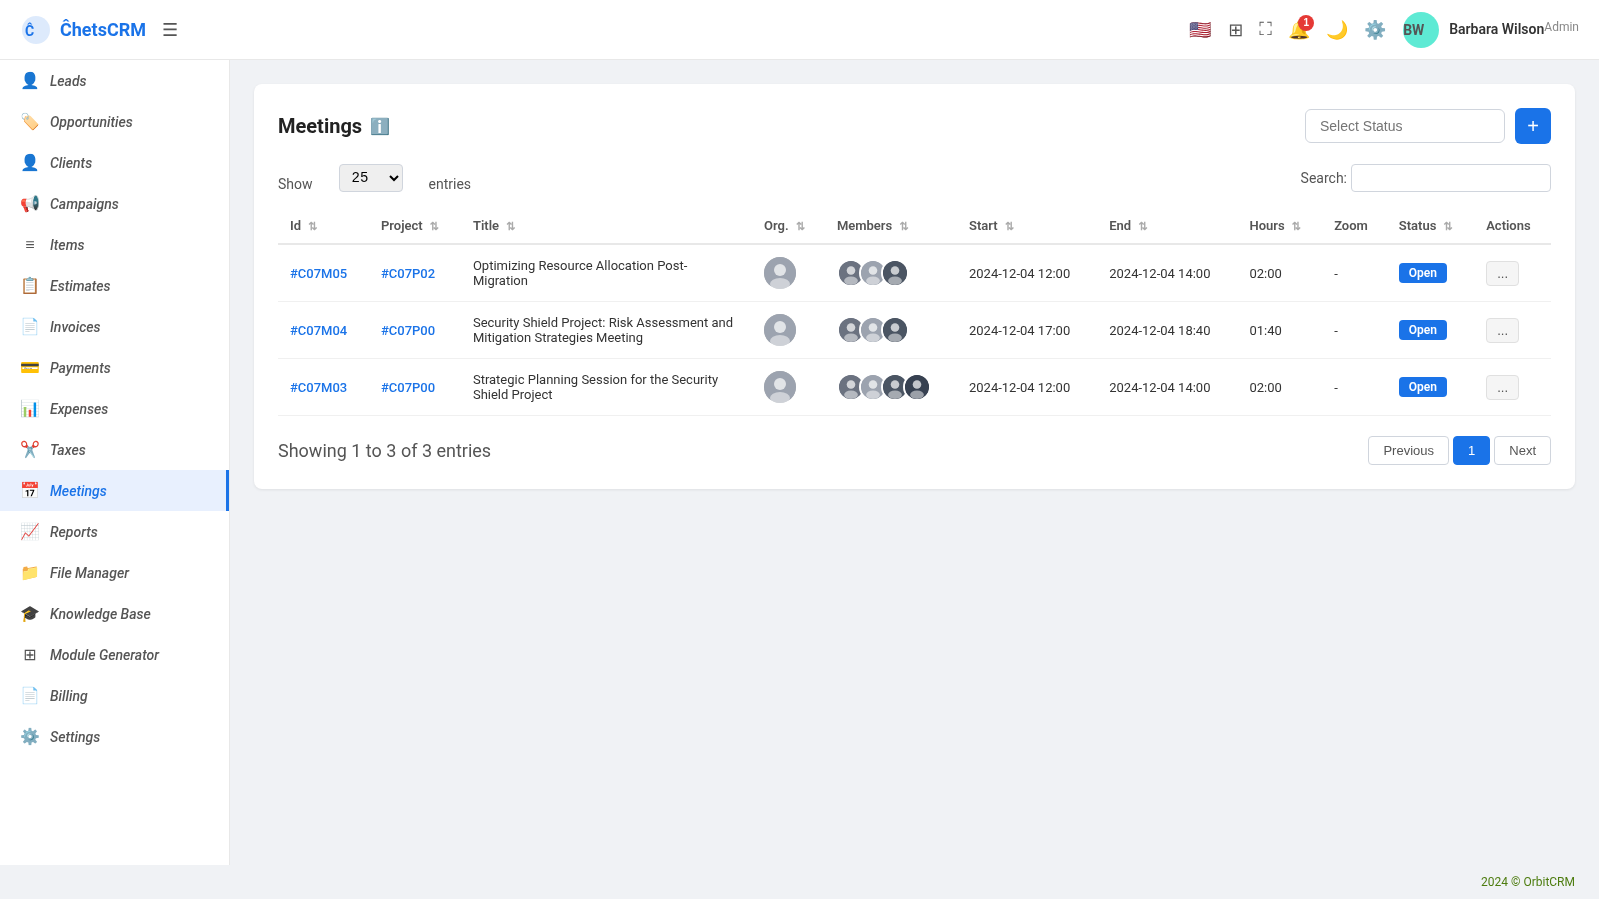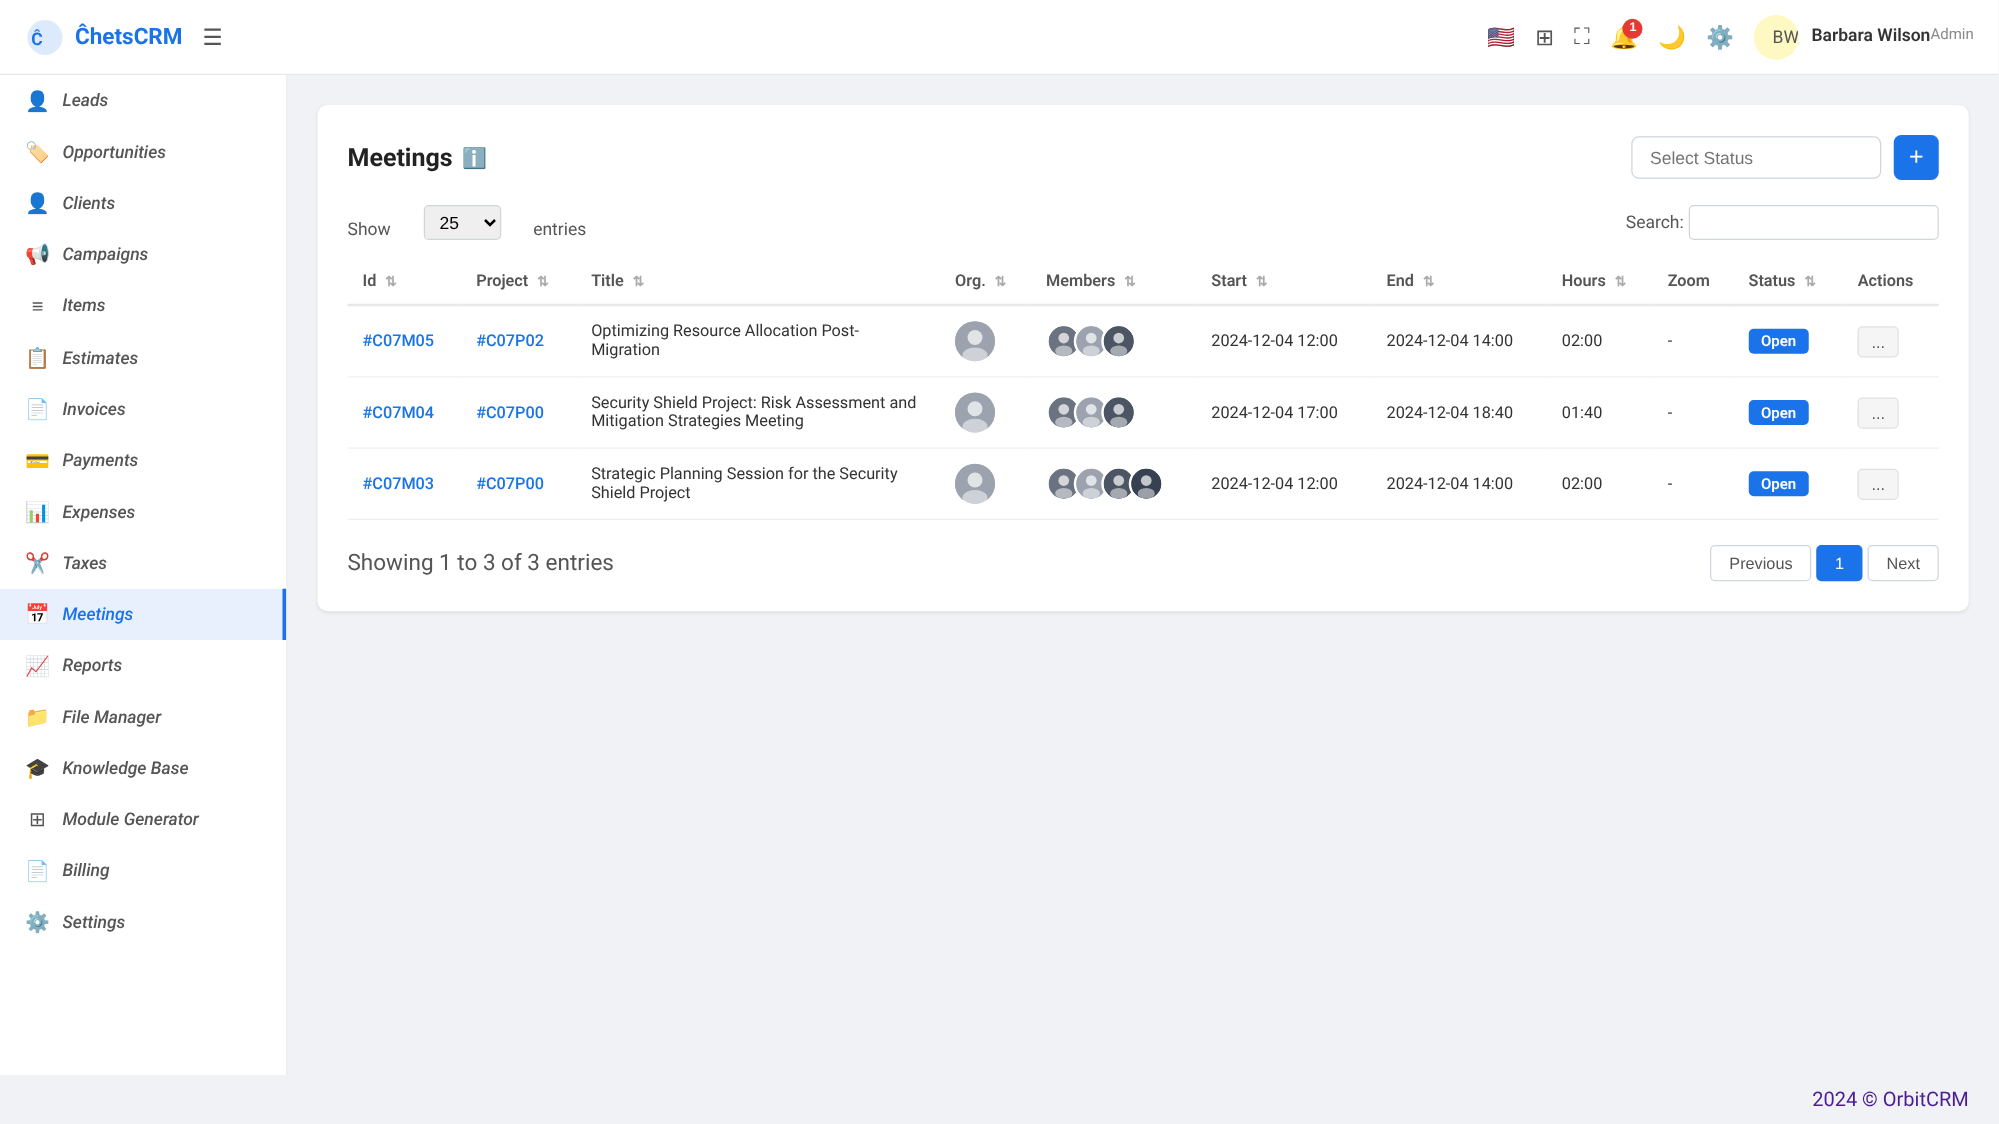--- a/index.html
+++ b/index.html
@@ -14,21 +14,21 @@
 
     
     .header-left { display: flex; align-items: center; gap: 16px; }
     .logo { display: flex; align-items: center; gap: 8px; font-weight: 700; font-size: 18px; color: #1a73e8; }
     .logo-icon { width: 32px; height: 32px; }
     .hamburger { background: none; border: none; cursor: pointer; font-size: 18px; color: #555; }
     .header-right { display: flex; align-items: center; gap: 16px; }
     .header-icon-btn { background: none; border: none; cursor: pointer; color: #555; font-size: 18px; position: relative; display: flex; align-items: center; }
     .notification-badge { position: absolute; top: -4px; right: -4px; background: #e53935; color: #fff; border-radius: 50%; width: 16px; height: 16px; font-size: 10px; display: flex; align-items: center; justify-content: center; font-weight: 700; }
     .user-profile { display: flex; align-items: center; gap: 10px; cursor: pointer; }
-    .avatar { width: 36px; height: 36px; border-radius: 50%; background: #fef9c3; overflow: hidden; display: flex; align-items: center; justify-content: flex-end; font-size: 14px; font-weight: 400; color: #555; }
+    .avatar { width: 36px; height: 36px; border-radius: 50%; background: #5eead4; overflow: hidden; display: flex; align-items: center; justify-content: flex-start; font-size: 14px; font-weight: 700; color: #555; }
     .user-info { display: flex; line-height: 1.3; }
     .user-name { font-weight: 600; font-size: 14px; }
     .user-role { font-size: 12px; color: #888; }
 
     
     .sidebar-item { display: flex; align-items: center; gap: 10px; padding: 11px 20px; cursor: pointer; color: #555; text-decoration: none; transition: background 0.15s; }
     .sidebar-item.active { color: #1a73e8; background: #e8f0fe; border-right: 3px solid #1a73e8; }
     .sidebar-item .nav-icon { font-size: 16px; width: 20px; text-align: center; }
     .sidebar-item .nav-label { font-size: 14px; font-weight: 500; font-style: italic; }
 
@@ -38,21 +38,21 @@
     .page-title-row { display: flex; align-items: center; gap: 8px; }
     .page-title { font-size: 20px; font-weight: 700; color: #222; }
     .info-icon { color: #1a73e8; font-size: 16px; cursor: pointer; }
     .header-actions { display: flex; align-items: center; gap: 10px; }
     .status-select { border: 1px solid #d0d5dd; border-radius: 6px; padding: 8px 14px; font-size: 14px; color: #888; width: 200px; background: #fff; cursor: pointer; }
     .add-btn { background: #1a73e8; color: #fff; border: none; border-radius: 6px; width: 36px; height: 36px; font-size: 20px; cursor: pointer; display: flex; align-items: center; justify-content: center; }
 
     
     .table-controls { display: flex; align-items: center; justify-content: space-between; margin-bottom: 16px; }
     .show-entries { display: flex; align-items: flex-end; gap: 26px; font-size: 14px; color: #555; }
-    .entries-select { border: 1px solid #d0d5dd; border-radius: 4px; padding: 4px 8px; font-size: 14px; }
+    .entries-select { border: 1px solid #d0d5dd; border-radius: 4px; padding: 4px 8px; font-size: 14px; font-family: Liberation Mono, monospace; }
     .search-row { display: flex; align-items: center; gap: 4px; }
     .search-label { font-size: 14px; color: #555; }
     .search-input { border: 1px solid #d0d5dd; border-radius: 4px; padding: 5px 10px; font-size: 14px; width: 200px; }
 
     
     table { width: 100%; border-collapse: collapse; font-size: 13px; }
     thead tr { border-bottom: 2px solid #e8e8e8; }
     th { padding: 10px 12px; text-align: left; color: #555; font-weight: 600; font-size: 13px; white-space: nowrap; }
     th .sort-icon { display: inline-block; margin-left: 4px; color: #aaa; font-size: 11px; }
     tbody tr { border-bottom: 1px solid #f0f0f0; }
@@ -66,21 +66,21 @@
     .action-btn { background: #f5f5f5; border: 1px solid #e0e0e0; border-radius: 4px; padding: 4px 10px; cursor: pointer; color: #555; font-size: 13px; }
 
     
     .pagination-row { display: flex; align-items: center; justify-content: space-between; margin-top: 20px; }
     .pagination-info { font-size: 18px; color: #555; }
     .pagination-btns { display: flex; align-items: center; gap: 4px; }
     .page-btn { border: 1px solid #d0d5dd; background: #fff; color: #555; border-radius: 4px; padding: 6px 14px; cursor: pointer; font-size: 13px; }
     .page-btn.active { background: #1a73e8; color: #fff; border-color: #1a73e8; }
 
     
-    .footer { text-align: right; padding: 10px 24px; font-size: 16px; color: #4c1d95; background: #f0f2f5; }
+    .footer { text-align: right; padding: 10px 24px; font-size: 12px; color: #4d7c0f; background: #f0f2f5; }
   </style>
 </head>
 <body>
 
 <div class="app">
 
   <div class="header">
     <div class="header-left">
       <div class="logo">
         <svg class="logo-icon" viewBox="0 0 32 32">

